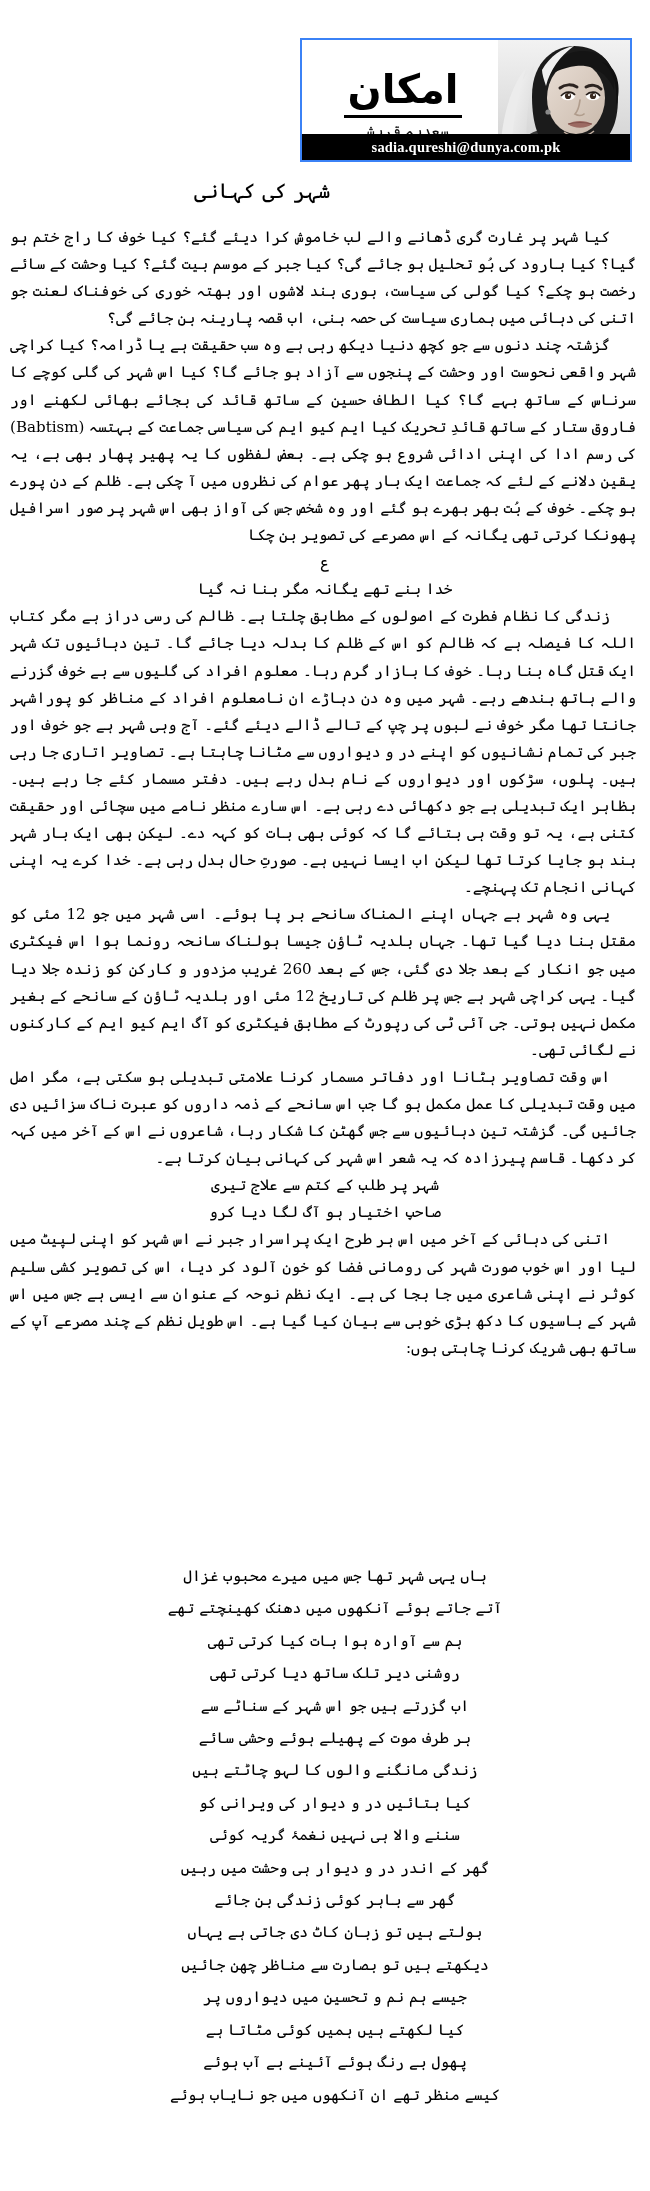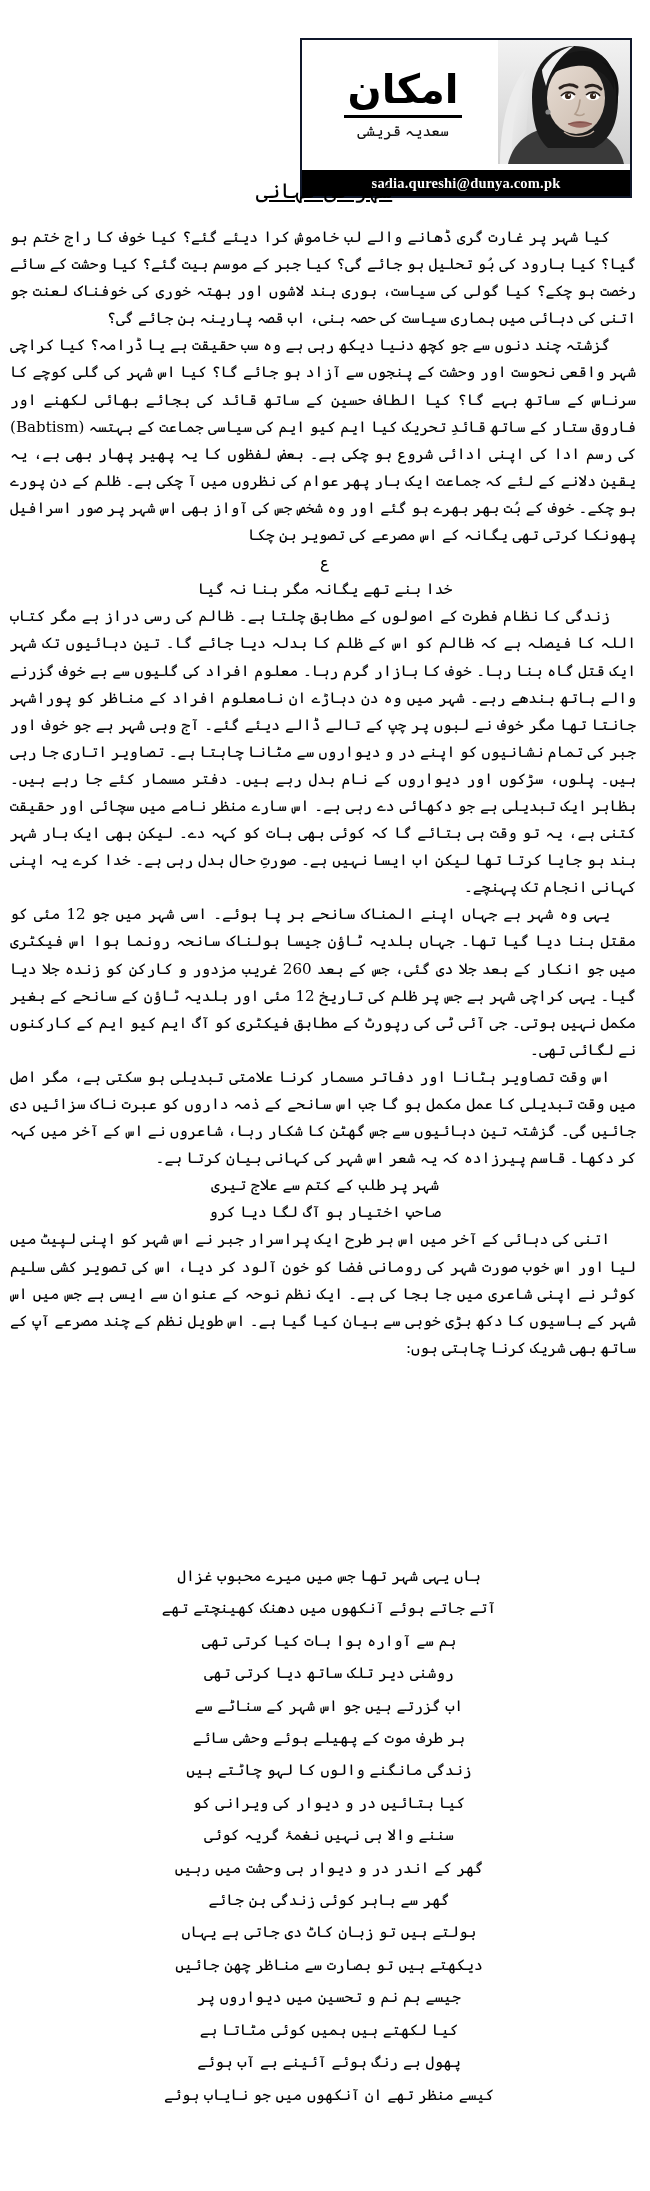--- a/index.html
+++ b/index.html
@@ -6,22 +6,22 @@
   html,body{margin:0;padding:0;background:#ffffff;}
   body{
     width:650px;height:2191px;position:relative;overflow:hidden;
     font-family:"DejaVu Sans","Liberation Sans",sans-serif;
     color:#000;
   }
   .page{position:relative;width:650px;height:2191px;background:#fff;}
 
   
   .masthead{
-    position:absolute;top:38px;left:300px;width:332px;height:160px;
-    border:2px solid #0f172a;background:#fff;box-sizing:border-box;
+    position:absolute;top:38px;left:300px;width:332px;height:124px;
+    border:2px solid #3b82f6;background:#fff;box-sizing:border-box;
     overflow:hidden;
   }
   .masthead-inner{
     position:relative;width:100%;height:124px;display:flex;flex-direction:row;
   }
   .photo-wrap{
     position:absolute;top:0;right:0;width:132px;height:124px;overflow:hidden;
     background:#d8d8d8;
   }
   .photo-svg{display:block;width:132px;height:124px;}
@@ -43,24 +43,23 @@
   .email-bar{
     position:absolute;bottom:0;left:0;width:100%;height:26px;background:#000;
     color:#fff;display:flex;align-items:center;justify-content:center;
     font-size:14.5px;font-weight:bold;letter-spacing:.2px;
     font-family:Liberation Serif, serif;
     direction:ltr;
   }
 
   
   .article-title{
-    position:absolute;top:178px;right:196px;width:260px;text-align:center;
+    position:absolute;top:178px;right:196px;width:260px;text-align:left;
     font-size:21px;line-height:1.3;color:#000;
     font-family:"DejaVu Serif","Liberation Serif",serif;
-    text-decoration:underline;
   }
 
   
   .body-col{
     position:absolute;top:224px;right:10px;left:10px;width:630px;
   }
   p.para{
     margin:0 4px 0 0;
     text-align:justify;
     text-align-last:right;
@@ -81,21 +80,21 @@
   .verse-marker{
     text-align:center;
     font-size:15.1px;
     line-height:27.1px;
     font-family:"DejaVu Serif","Liberation Serif",serif;
     letter-spacing:14px;
   }
 
   
   .poem{
-    position:absolute;top:1560px;right:6px;width:630px;
+    position:absolute;top:1560px;right:0;width:630px;
   }
   .poem-line{
     display:block;
     text-align:center;
     padding-left:0;
     font-size:15.1px;
     line-height:32.4px;
     font-family:"DejaVu Serif","Liberation Serif",serif;
     color:#000;
     white-space:nowrap;

